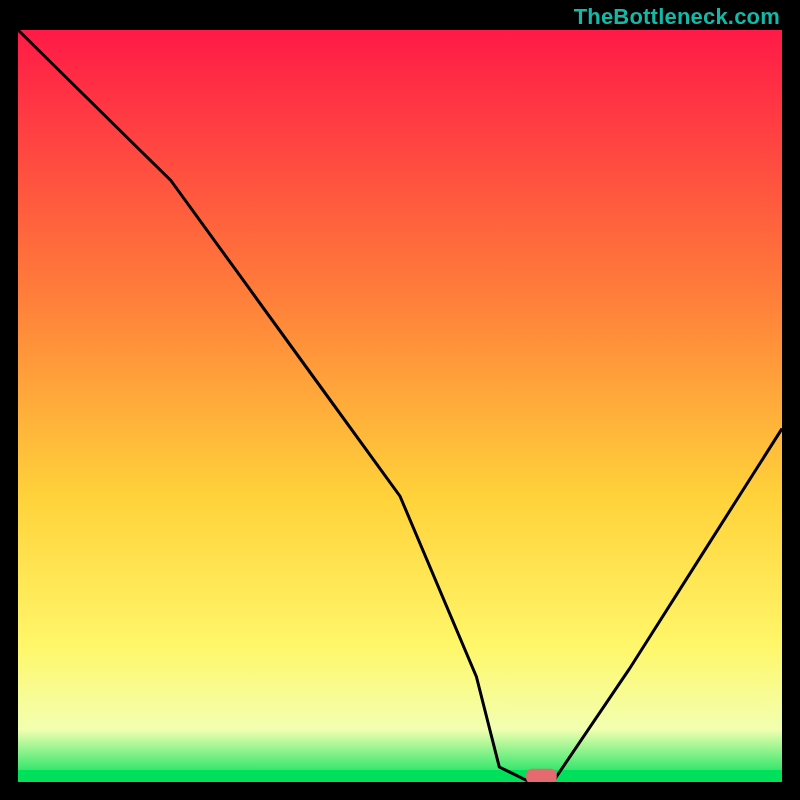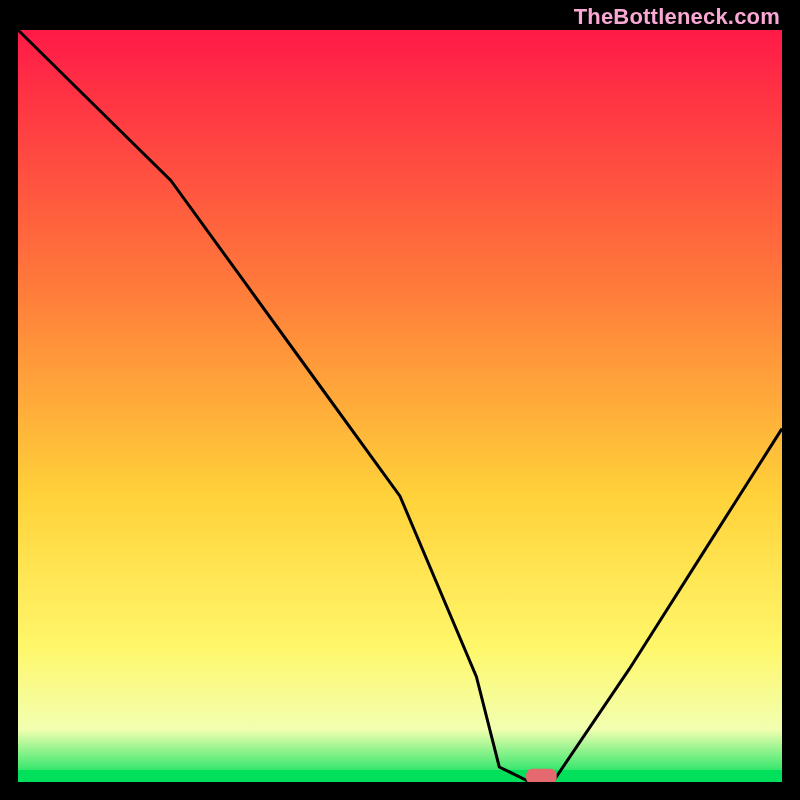--- a/index.html
+++ b/index.html
@@ -25,21 +25,21 @@
     width: 764px;
     height: 752px;
   }
   .watermark {
     position: absolute;
     top: 4px;
     right: 20px;
     font-family: Arial, Helvetica, sans-serif;
     font-size: 22px;
     font-weight: 600;
-    color: #f9a8d4;
+    color: #14b8a6;
     letter-spacing: 0.2px;
   }
   svg { display: block; }
 </style>
 </head>
 <body>
 
 <div class="watermark">TheBottleneck.com</div>
 
 <div class="frame">

